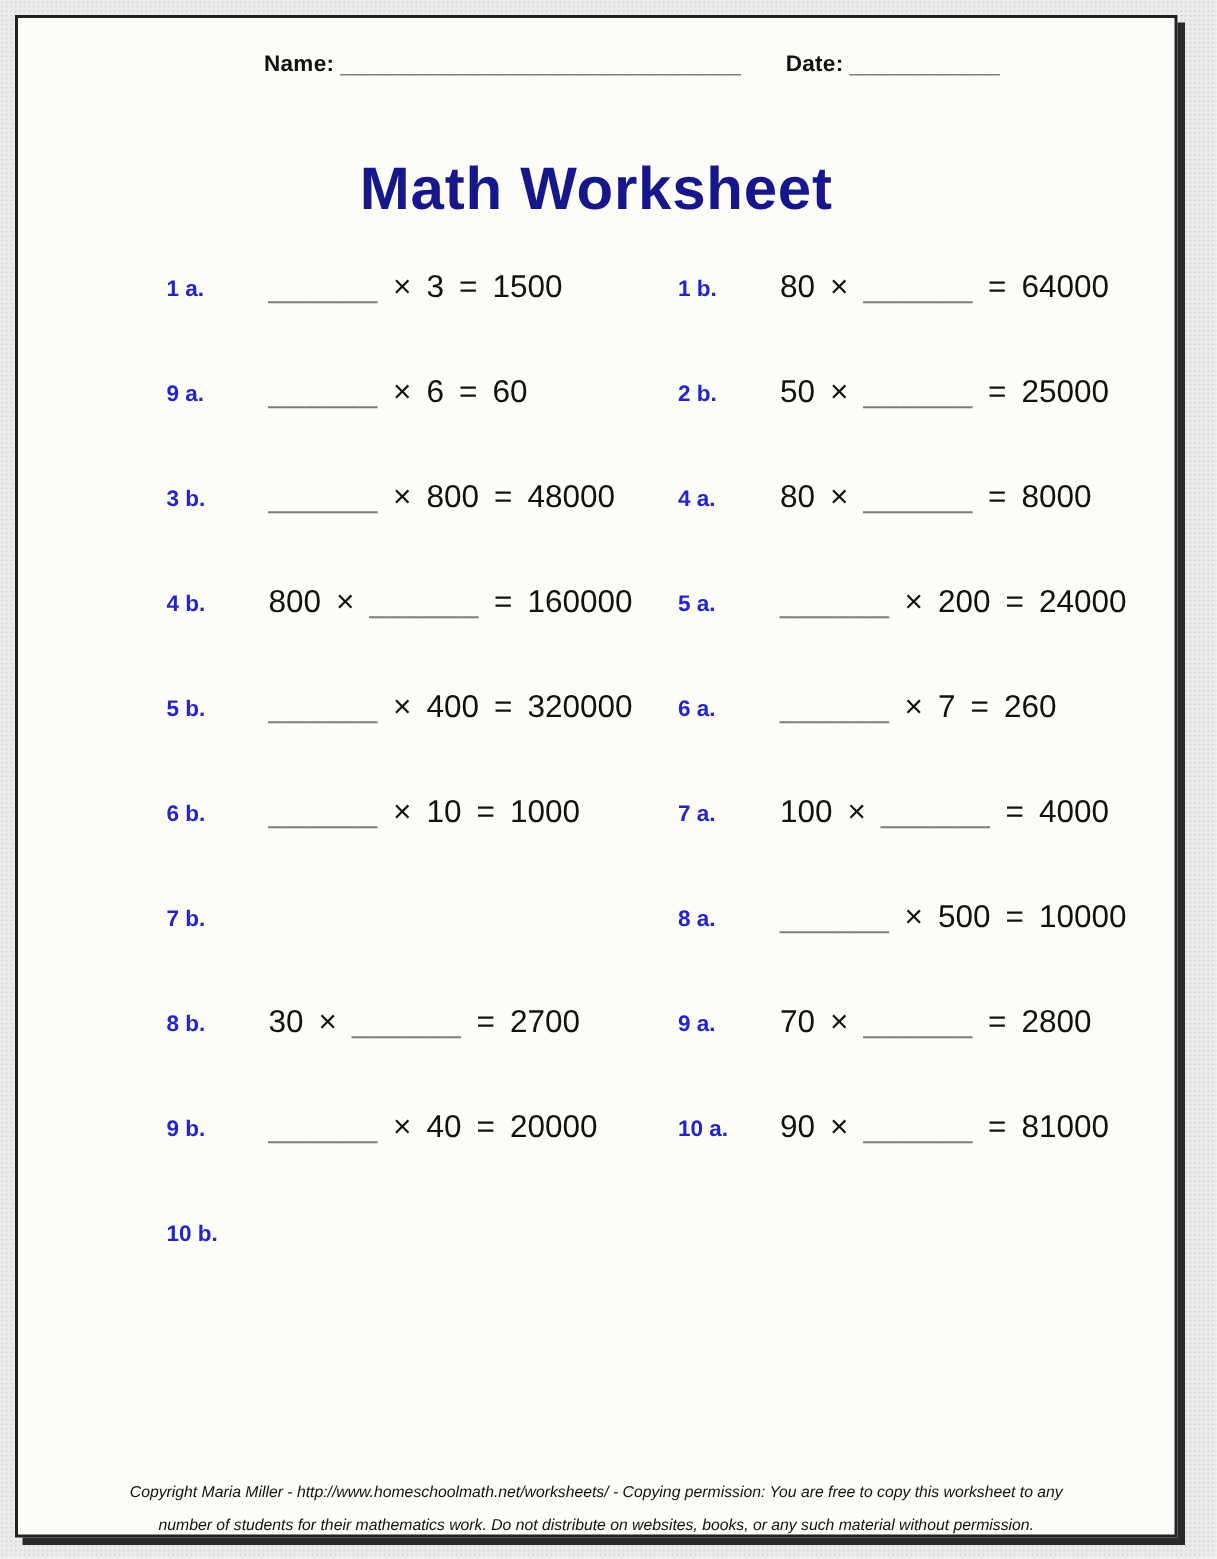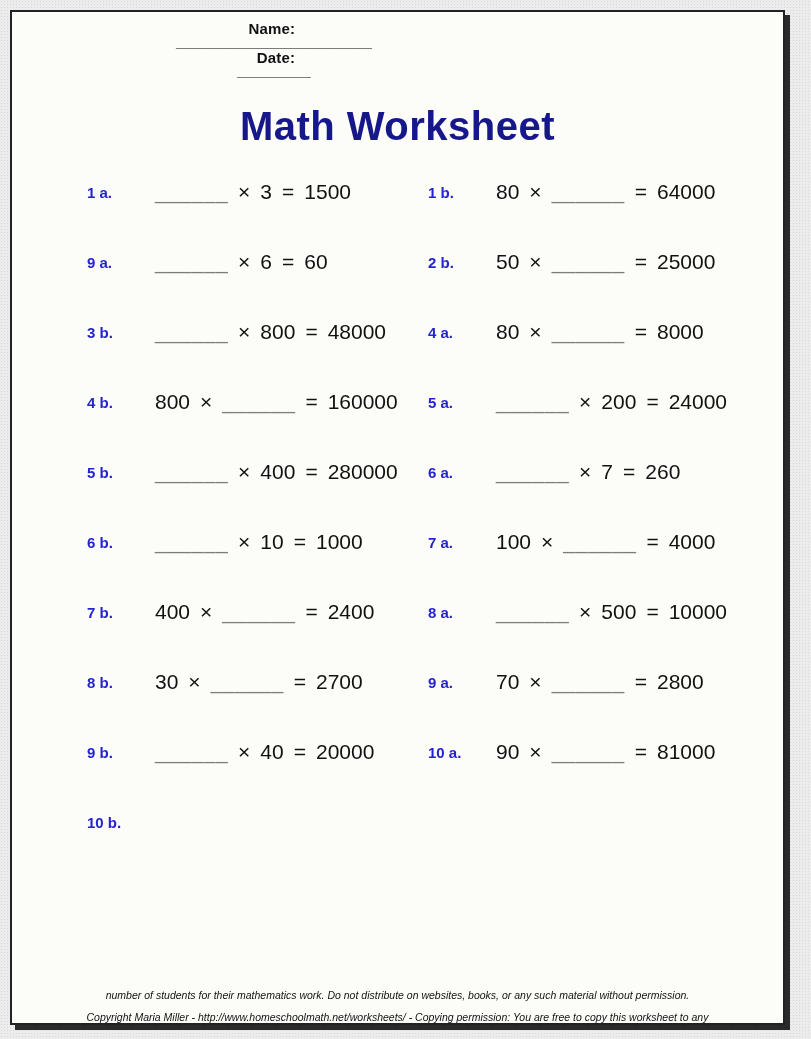--- a/index.html
+++ b/index.html
@@ -23,39 +23,37 @@
   .page{
     position:absolute;
     left:10px; top:10px;
     width:775px; height:1015px;
     background:var(--page_bg);
     border:2px solid var(--page_border);
     box-shadow:5px 5px 0 0 #2a2a2a;
   }
   .header{
     position:absolute;
-    top:8px; left:164px;
+    top:22px; left:164px;
     display:flex;
-    align-items:center;
+    align-items:flex-end;
     white-space:nowrap;
     font-size:15px;
-    flex-direction:column;
   }
   .hlabel{
     font-weight:bold;
     color:var(--body_text);
     margin-right:4px;
     letter-spacing:0.2px;
   }
-  .hlabel.date{margin-left:8px;}
+  .hlabel.date{margin-left:30px;}
   .hline{
     color:var(--blank_line);
-    font-size:11px;
+    font-size:15px;
     letter-spacing:0;
-    text-decoration:underline;
   }
   .title{
     position:absolute;
     top:92px; left:0; right:0;
     text-align:center;
     font-size:40px;
     font-weight:bold;
     color:var(--title_text);
     letter-spacing:0.5px;
   }
@@ -63,20 +61,21 @@
     position:absolute;
     top:145px; left:75px; right:14px;
     display:grid;
     grid-template-columns:341px 1fr;
     grid-auto-rows:70px;
   }
   .problem{
     display:flex;
     align-items:center;
     white-space:nowrap;
+    margin-left:24px;
   }
   .plabel{
     width:68px;
     flex:0 0 68px;
     font-size:15px;
     font-weight:bold;
     color:var(--label_text);
   }
   .expr{
     font-size:21px;
@@ -151,41 +150,40 @@
     <span class="expr"><span class="term">800</span><span class="term">×</span><span class="term blank">______</span><span class="term">=</span><span class="term">160000</span></span>
   </div>
 
   <div class="problem">
     <span class="plabel">5 a.</span>
     <span class="expr"><span class="term blank">______</span><span class="term">×</span><span class="term">200</span><span class="term">=</span><span class="term">24000</span></span>
   </div>
 
   <div class="problem">
     <span class="plabel">5 b.</span>
-    <span class="expr"><span class="term blank">______</span><span class="term">×</span><span class="term">400</span><span class="term">=</span><span class="term">280000</span></span>
+    <span class="expr"><span class="term blank">______</span><span class="term">×</span><span class="term">400</span><span class="term">=</span><span class="term">320000</span></span>
   </div>
 
   <div class="problem">
     <span class="plabel">6 a.</span>
     <span class="expr"><span class="term blank">______</span><span class="term">×</span><span class="term">7</span><span class="term">=</span><span class="term">260</span></span>
   </div>
 
   <div class="problem">
     <span class="plabel">6 b.</span>
     <span class="expr"><span class="term blank">______</span><span class="term">×</span><span class="term">10</span><span class="term">=</span><span class="term">1000</span></span>
   </div>
 
   <div class="problem">
     <span class="plabel">7 a.</span>
     <span class="expr"><span class="term">100</span><span class="term">×</span><span class="term blank">______</span><span class="term">=</span><span class="term">4000</span></span>
   </div>
 
   <div class="problem">
     <span class="plabel">7 b.</span>
-    <span class="expr"><span class="term">400</span><span class="term">×</span><span class="term blank">______</span><span class="term">=</span><span class="term">2400</span></span>
   </div>
 
   <div class="problem">
     <span class="plabel">8 a.</span>
     <span class="expr"><span class="term blank">______</span><span class="term">×</span><span class="term">500</span><span class="term">=</span><span class="term">10000</span></span>
   </div>
 
   <div class="problem">
     <span class="plabel">8 b.</span>
     <span class="expr"><span class="term">30</span><span class="term">×</span><span class="term blank">______</span><span class="term">=</span><span class="term">2700</span></span>
@@ -205,18 +203,18 @@
     <span class="plabel">10 a.</span>
     <span class="expr"><span class="term">90</span><span class="term">×</span><span class="term blank">______</span><span class="term">=</span><span class="term">81000</span></span>
   </div>
 
   <div class="problem">
     <span class="plabel">10 b.</span>
   </div>
 </div>
 
     <div class="footer">
+      <div>Copyright Maria Miller - http://www.homeschoolmath.net/worksheets/ - Copying permission: You are free to copy this worksheet to any</div>
       <div>number of students for their mathematics work. Do not distribute on websites, books, or any such material without permission.</div>
-      <div>Copyright Maria Miller - http://www.homeschoolmath.net/worksheets/ - Copying permission: You are free to copy this worksheet to any</div>
     </div>
 
   </div>
 </div>
 
 </body></html>

